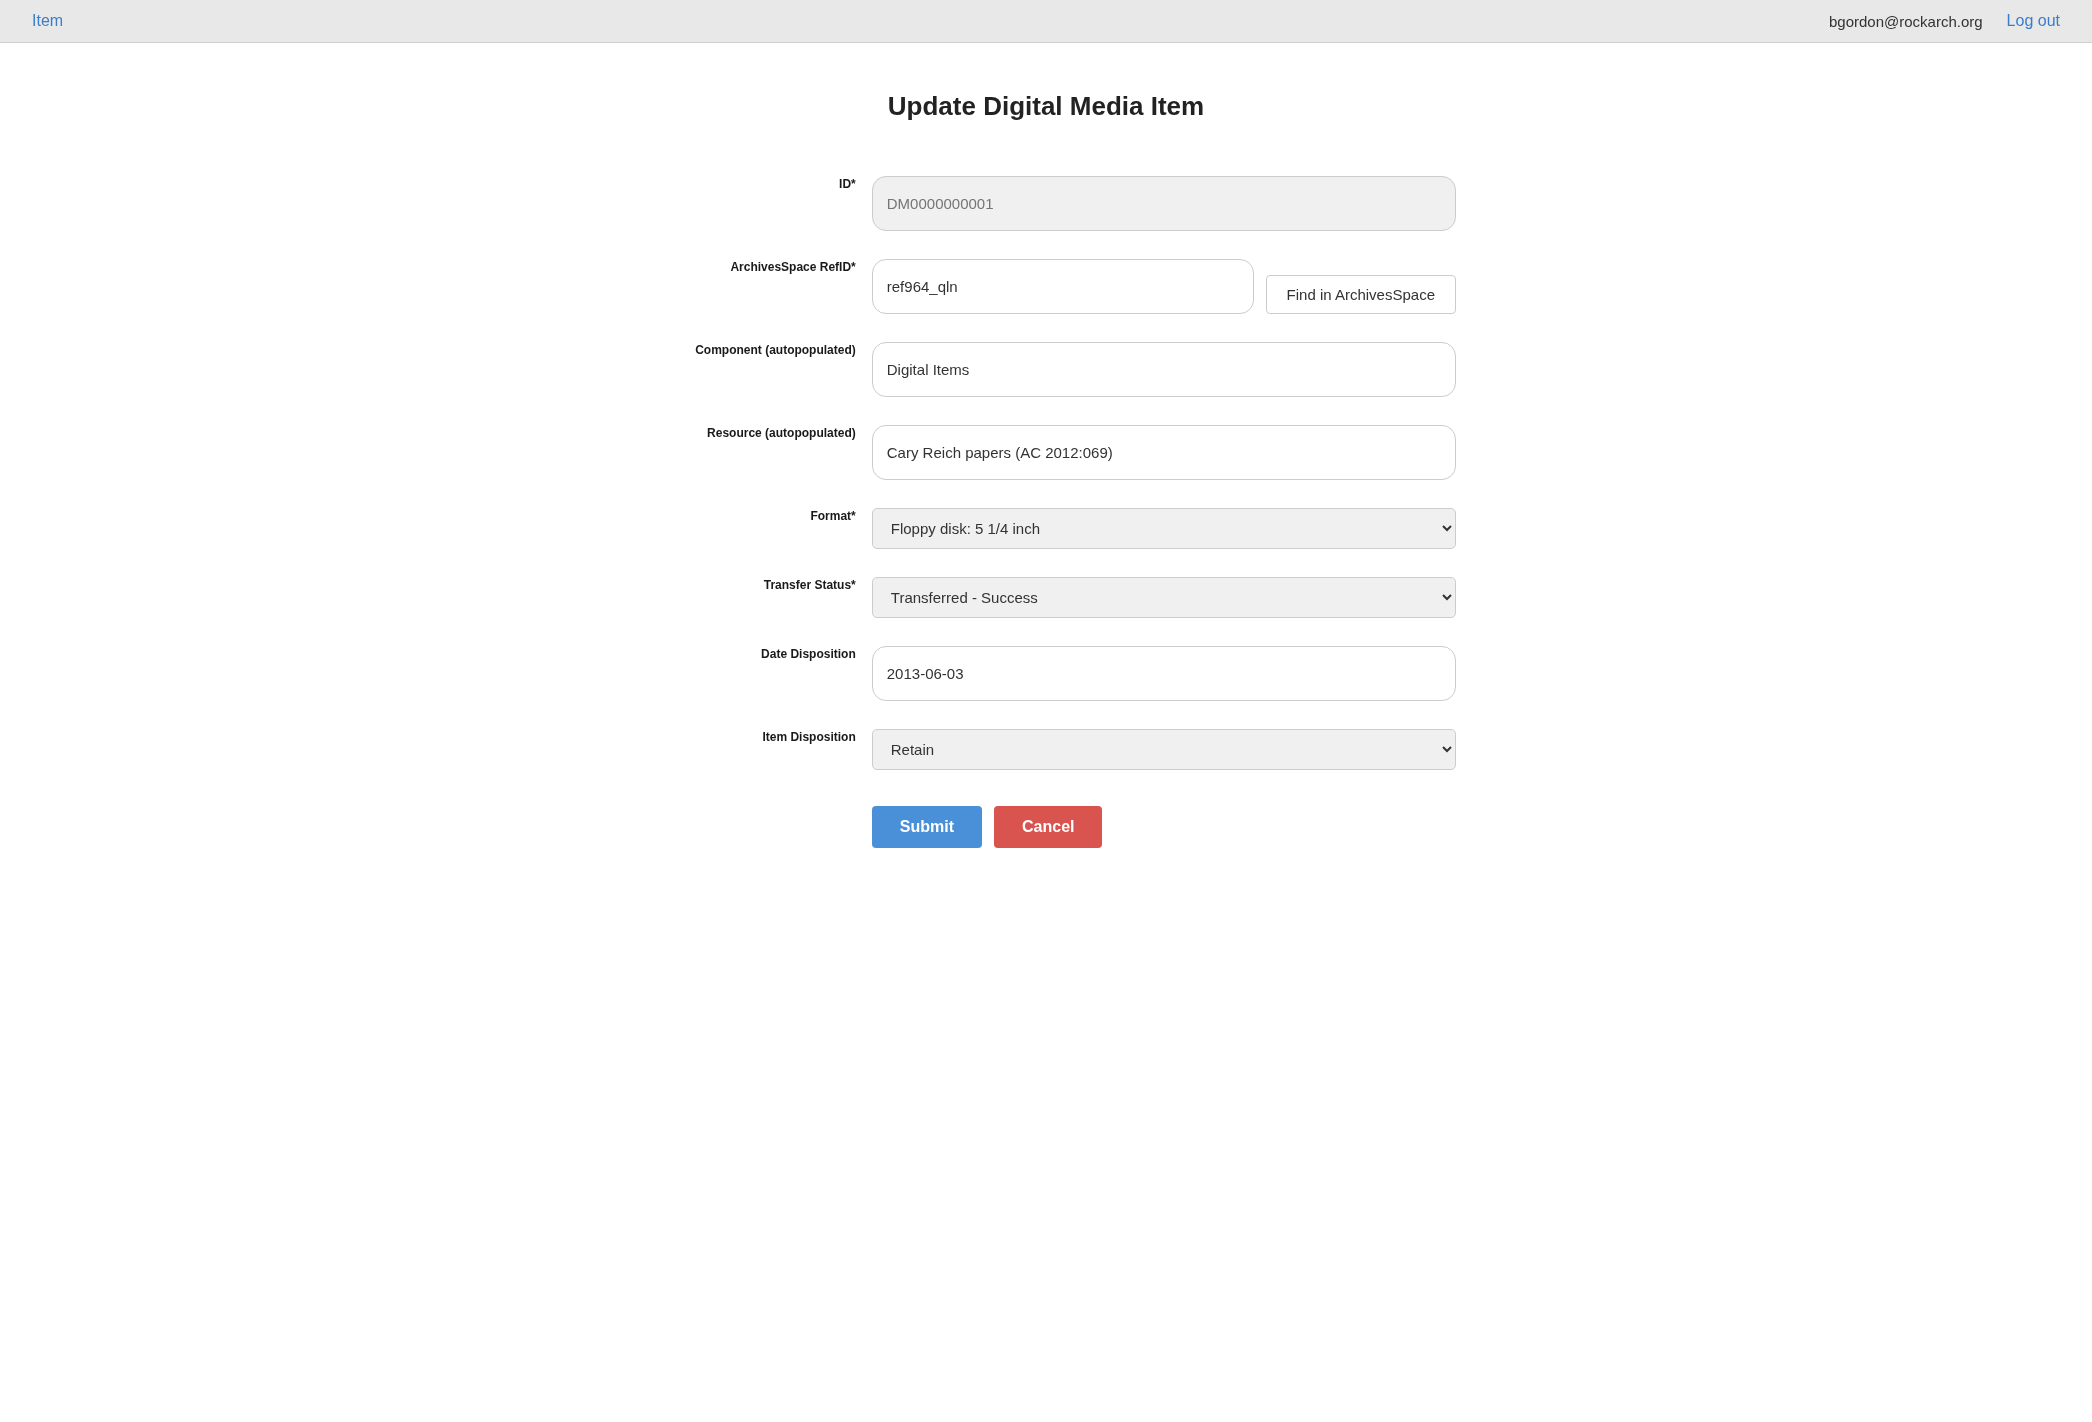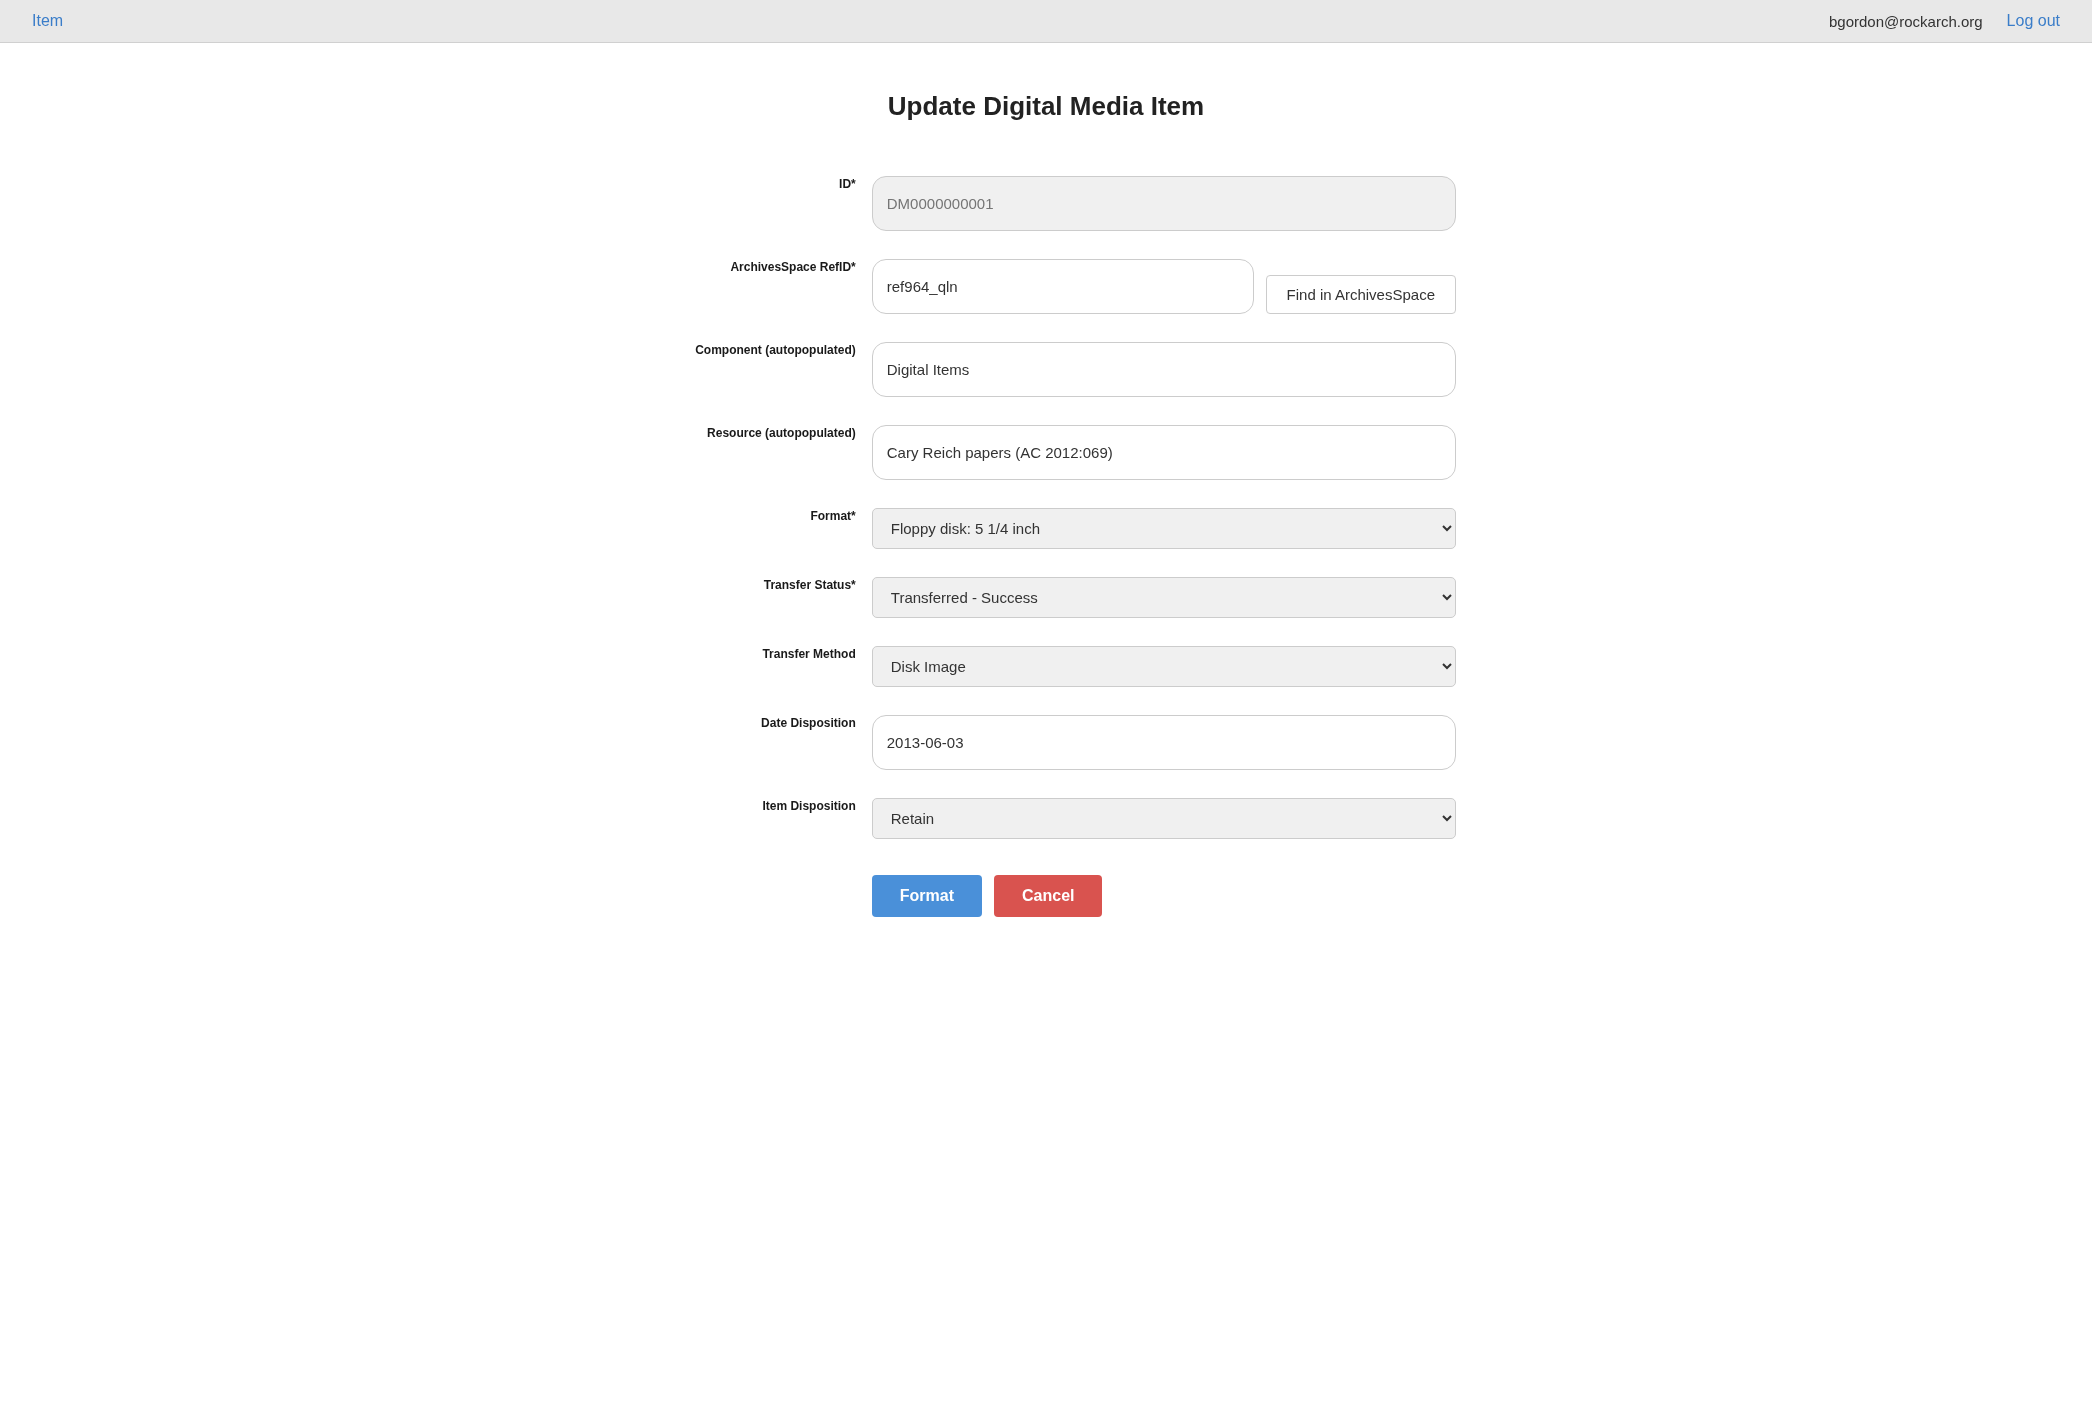--- a/index.html
+++ b/index.html
@@ -229,48 +229,41 @@
         </tr>
 
         <tr>
           <td class="label-cell">Transfer Status*</td>
           <td class="input-cell">
             <select>
             <option value="Transferred - Success">Transferred - Success</option><option value="Transferred - Failure">Transferred - Failure</option><option value="Not Transferred">Not Transferred</option><option value="In Progress">In Progress</option></select>
           </td>
         </tr>
 
-        <tr>
-          <td class="label-cell">Transfer Method</td>
-          <td class="input-cell">
-            <select>
-            <option value="Disk Image">Disk Image</option><option value="Logical">Logical</option><option value="Other">Other</option></select>
-          </td>
-        </tr>
 
         <tr>
           <td class="label-cell">Date Disposition</td>
           <td class="input-cell">
             <input type="text" value="2013-06-03" style="">
           </td>
         </tr>
 
         <tr>
           <td class="label-cell">Item Disposition</td>
           <td class="input-cell">
             <select>
             <option value="Retain">Retain</option><option value="Destroy">Destroy</option><option value="Return to Donor">Return to Donor</option></select>
           </td>
         </tr>
 
         <tr>
           <td class="label-cell"></td>
           <td class="input-cell">
             <div class="buttons-cell">
-              <button type="submit" class="submit-btn">Format</button>
+              <button type="submit" class="submit-btn">Submit</button>
               <button type="button" class="cancel-btn">Cancel</button>
             </div>
           </td>
         </tr>
 
       </tbody>
     </table>
   </form>
 </div>
 

